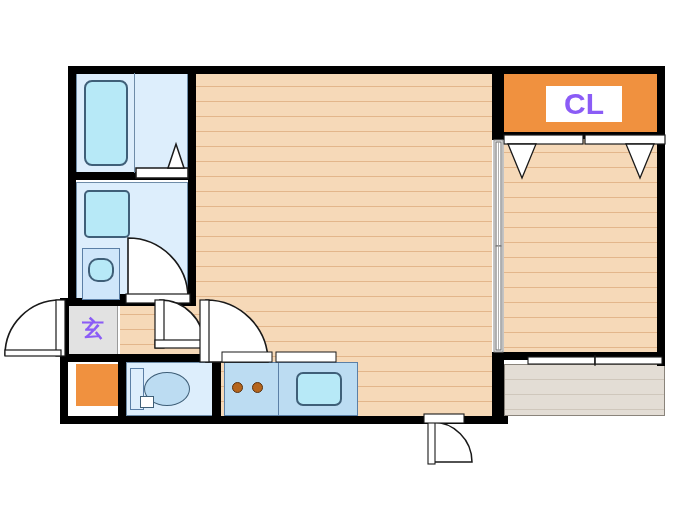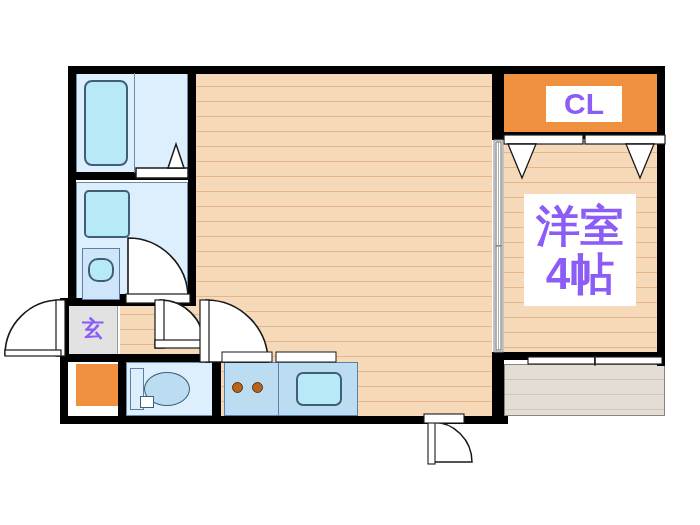--- a/index.html
+++ b/index.html
@@ -185,24 +185,20 @@
       <path d="M432 422 A 40 40 0 0 1 472 462 L432 462 Z" fill="#ffffff" stroke="#1a1a1a" stroke-width="1.5"></path>
       <rect x="428" y="422" width="7" height="42" fill="#ffffff" stroke="#1a1a1a" stroke-width="1.1"></rect>
       <rect x="424" y="414" width="40" height="9" fill="#ffffff" stroke="#1a1a1a" stroke-width="1.1"></rect>
     </g>
 
     <rect x="222" y="352" width="50" height="10" fill="#ffffff" stroke="#1a1a1a" stroke-width="1"></rect>
     <rect x="276" y="352" width="60" height="10" fill="#ffffff" stroke="#1a1a1a" stroke-width="1"></rect>
   </svg>
 
 
-  <div class="label lbl-room" style="left:524px;top:194px;width:112px;height:112px;">
-    <span class="l1">洋室</span>
-    <span class="l2">4帖</span>
-  </div>
 
   <div class="label lbl-cl" style="left:546px;top:86px;width:76px;height:36px;">
     <span>CL</span>
   </div>
 
 
   <div class="label lbl-gen" style="left:74px;top:314px;width:38px;height:30px;background:transparent;">
     <span>玄</span>
   </div>
 

